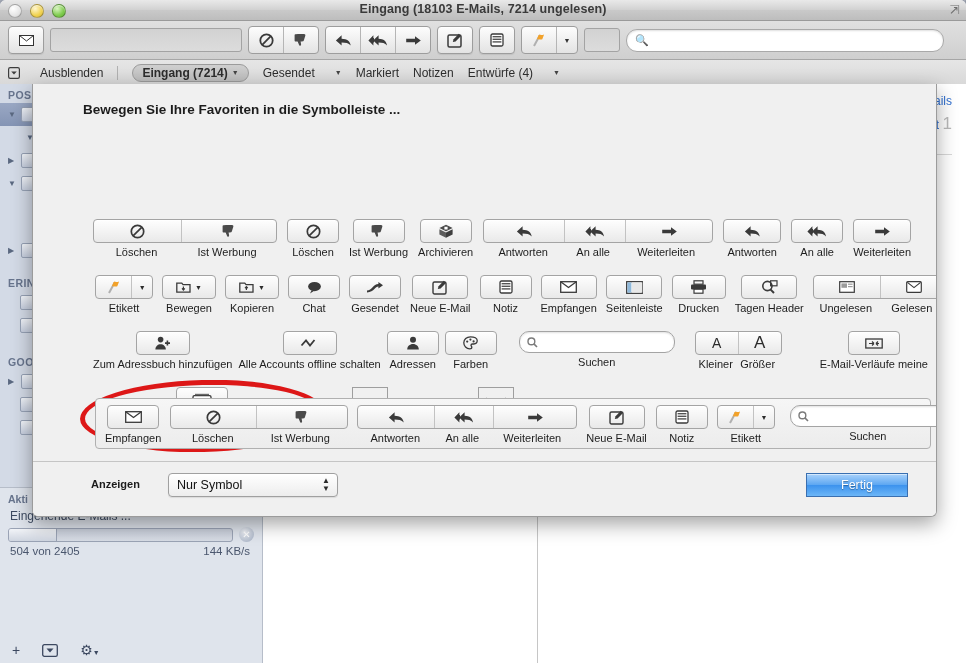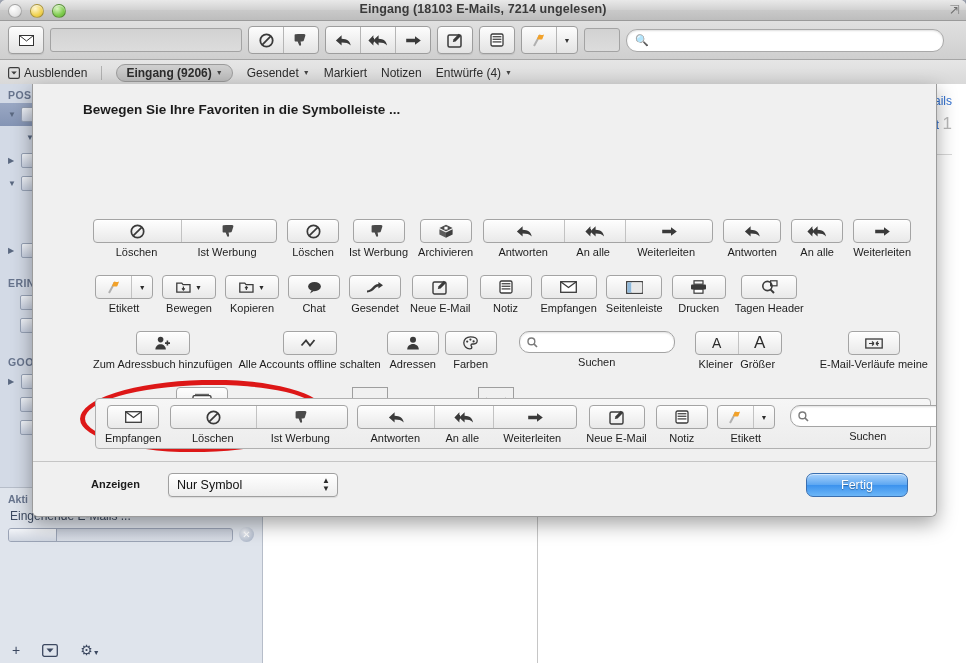--- a/index.html
+++ b/index.html
@@ -53,21 +53,21 @@
     background:#fff;display:flex;align-items:center;padding:0 8px;gap:4px;box-shadow:inset 0 1px 2px rgba(0,0,0,.13);}
   #tb-search .mag{font-size:11px;color:#777;}
   
   #favbar{height:25px;background:linear-gradient(180deg,#e6e6e6,#d8d8d8);
     border-bottom:1px solid #a8a8a8;display:flex;align-items:center;gap:14px;
     padding:0 8px;font-size:12px;color:#2d2d2d;}
   #favbar .sep{width:1px;height:14px;background:#b0b0b0;}
   .favpill{background:linear-gradient(180deg,#cfcfcf,#bcbcbc);
     border:1px solid #9b9b9b;border-radius:10px;padding:1px 9px;font-weight:bold;
     display:flex;align-items:center;gap:4px;}
-  .favitem{display:flex;align-items:center;gap:4px;}
+  .favitem{display:flex;align-items:center;gap:20px;}
   .caret{font-size:7px;color:#444;}
   
   #appbody{position:absolute;left:0;top:84px;right:0;bottom:0;display:flex;background:#fff;}
   #sidebar{width:262px;background:#d3dae6;border-right:1px solid #b6bdc9;
     position:relative;font-size:12px;color:#46536b;}
   .sb-head{font-size:10.5px;font-weight:bold;color:#67748d;
     letter-spacing:.4px;padding:5px 8px 2px 8px;}
   .sb-row{display:flex;align-items:center;gap:5px;padding:2px 8px;height:19px;color:#3d4a61;}
   .sb-row.sel{background:linear-gradient(180deg,#9aa8c4,#8494b4);color:#fff;}
   .disc{font-size:8px;color:#5a6880;width:8px;}
@@ -146,21 +146,21 @@
     background:linear-gradient(180deg,#f6f6f6,#ececec);padding:6px 9px 4px;
     display:flex;align-items:flex-start;gap:9px;}
   #sheet-bottom{position:absolute;left:0;right:0;bottom:0;height:54px;
     border-top:1px solid #c5c5c5;background:#f0f0f0;}
   #anz-label{position:absolute;left:58px;top:16px;font-size:11px;font-weight:bold;color:#1c1c1c;}
   #anz-select{position:absolute;left:135px;top:11px;width:152px;height:22px;
     border:1px solid #a0a0a0;border-radius:4px;background:linear-gradient(180deg,#fff,#ededed);
     font-size:12.5px;color:#111;display:flex;align-items:center;padding:0 8px;
     box-shadow:inset 0 1px 0 #fff,0 1px 1px rgba(0,0,0,.09);}
   #anz-arrows{position:absolute;right:7px;top:3px;font-size:8px;line-height:8px;color:#2b2b2b;text-align:center;}
-  #fertig{position:absolute;right:28px;top:11px;width:100px;height:22px;border-radius:7px;
+  #fertig{position:absolute;right:28px;top:11px;width:100px;height:22px;border-radius:0;
     border:1px solid #3a6fb0;background:linear-gradient(180deg,#a9d2fb 0%,#5fa8f2 48%,#3d93ee 52%,#6cb6f7 100%);
     color:#fff;font-size:12.5px;display:flex;align-items:center;justify-content:center;
     text-shadow:0 1px 1px rgba(0,0,0,.35);box-shadow:inset 0 1px 0 rgba(255,255,255,.5);}
   
   #redring{position:absolute;left:47px;top:296px;width:236px;height:62px;
     border:5px solid #dd1717;border-radius:50%;pointer-events:none;
     transform:rotate(-1.4deg);}
   svg{display:block;}
 </style>
 </head>
@@ -256,21 +256,21 @@
       <span>
         <svg width="12" height="12" viewBox="0 0 12 12">
             <rect x=".6" y=".6" width="10.8" height="10.8" rx="1.6" fill="none" stroke="#3d3d3d" stroke-width="1.2"></rect>
             <path d="M3.2 4.4 6 7.6 8.8 4.4z" fill="#3d3d3d"></path>
           </svg>
       </span>
       <span>Ausblenden</span>
     </div>
     <div class="sep"></div>
     <div class="favpill">
-      <span>Eingang (9206)</span>
+      <span>Eingang (7214)</span>
       <span class="caret">▼</span>
     </div>
     <div class="favitem">
       <span>Gesendet</span>
       <span class="caret">▼</span>
     </div>
     <div class="favitem">
       <span>Markiert</span>
     </div>
     <div class="favitem">
@@ -327,20 +327,24 @@
       </div>
 
       <div id="activity">
         <div class="ah">Akti</div>
         <div class="alabel">Eingehende E-Mails ...</div>
         <div class="progwrap">
           <div class="progbar">
             <div class="progfill"></div>
           </div>
           <div class="stopbtn">✕</div>
+        </div>
+        <div class="prognums">
+          <span>504 von 2405</span>
+          <span>144 KB/s</span>
         </div>
         <div id="sbfooter">
           <span>+</span>
           <span>
             <svg width="16" height="13" viewBox="0 0 16 13">
                 <rect x=".7" y=".7" width="14.6" height="11.6" rx="1.6" fill="none" stroke="#3c4860" stroke-width="1.3"></rect>
                 <path d="M4.5 4.6 8 8.4l3.5-3.8z" fill="#3c4860"></path>
               </svg>
           </span>
           <span>⚙<span style="font-size:7px">▼</span></span>
@@ -645,20 +649,42 @@
         <div class="pitem">
           <div class="pbtn" style="width:54px">
             <svg width="17" height="14" viewBox="0 0 17 14">
                 <circle cx="6.4" cy="6" r="4.6" fill="none" stroke="#3a3a3a" stroke-width="1.6"></circle>
                 <line x1="9.4" y1="9.4" x2="13" y2="13" stroke="#3a3a3a" stroke-width="2"></line>
                 <rect x="9.6" y=".8" width="6.4" height="5" fill="none" stroke="#3a3a3a" stroke-width="1.2"></rect>
               </svg>
           </div>
           <div class="plabel">Tagen Header</div>
         </div>
+        <div>
+          <div class="pseg">
+            <div class="pcell" style="width:66px">
+              <svg width="16" height="12" viewBox="0 0 16 12">
+                  <rect x=".7" y=".7" width="14.6" height="10.6" fill="#fff" stroke="#3a3a3a" stroke-width="1.2"></rect>
+                  <rect x="2.4" y="2.4" width="5.6" height="4.4" fill="#9b9b9b"></rect>
+                  <rect x="9" y="2.6" width="4.6" height="1.2" fill="#9b9b9b"></rect>
+                  <rect x="9" y="5" width="4.6" height="1.2" fill="#9b9b9b"></rect>
+                </svg>
+            </div>
+            <div class="pcell" style="width:66px">
+              <svg width="16" height="12" viewBox="0 0 16 12">
+                  <rect x=".7" y=".7" width="14.6" height="10.6" rx="1" fill="#fff" stroke="#3a3a3a" stroke-width="1.2"></rect>
+                  <path d="M1.4 1.4 8 6.6l6.6-5.2" fill="none" stroke="#3a3a3a" stroke-width="1.2"></path>
+                </svg>
+            </div>
+          </div>
+          <div class="lblrow">
+            <div class="plabel" style="width:66px">Ungelesen</div>
+            <div class="plabel" style="width:66px">Gelesen</div>
+          </div>
+        </div>
       </div>
 
       <div class="palette-row" style="left:60px;top:247px;gap:6px;">
         <div class="pitem">
           <div class="pbtn" style="width:52px">
             <svg width="17" height="14" viewBox="0 0 17 14">
                 <circle cx="6.6" cy="3.6" r="2.8" fill="#3a3a3a"></circle>
                 <path d="M1.4 13.4c0-3.2 2.4-5.2 5.2-5.2s5.2 2 5.2 5.2z" fill="#3a3a3a"></path>
                 <path d="M13.4 4.6v5M11 7.1h5" stroke="#3a3a3a" stroke-width="1.6"></path>
               </svg>

